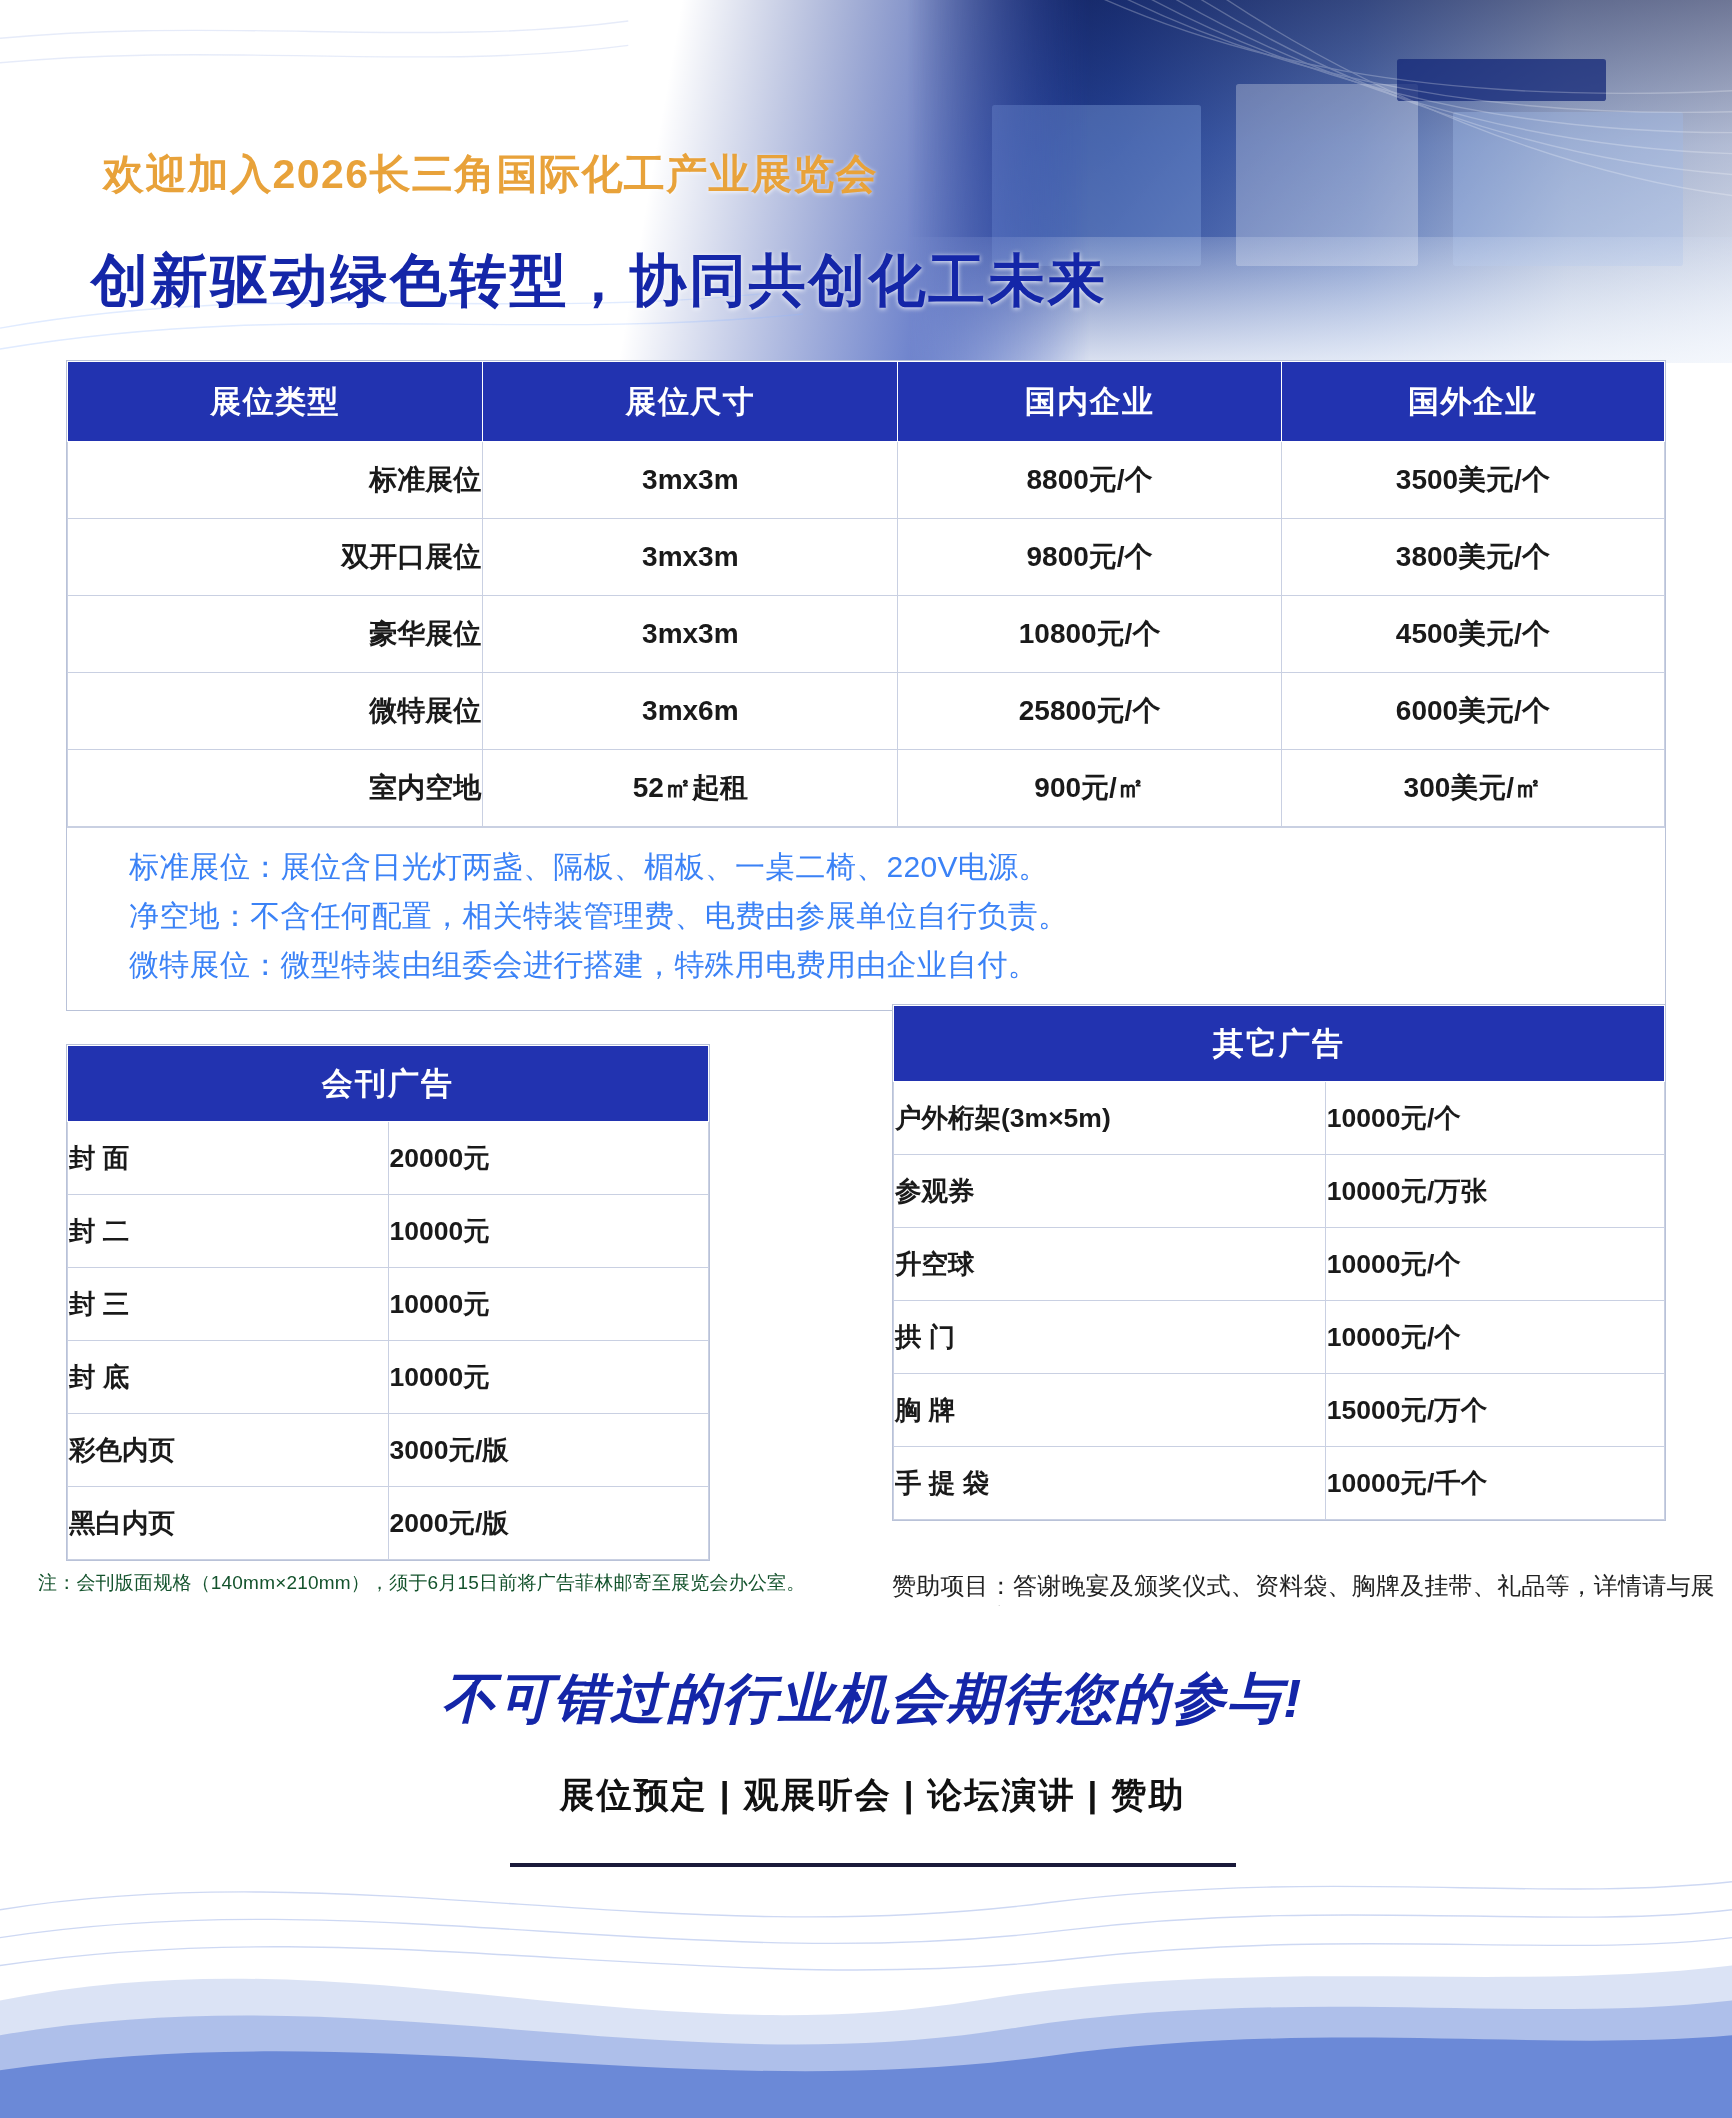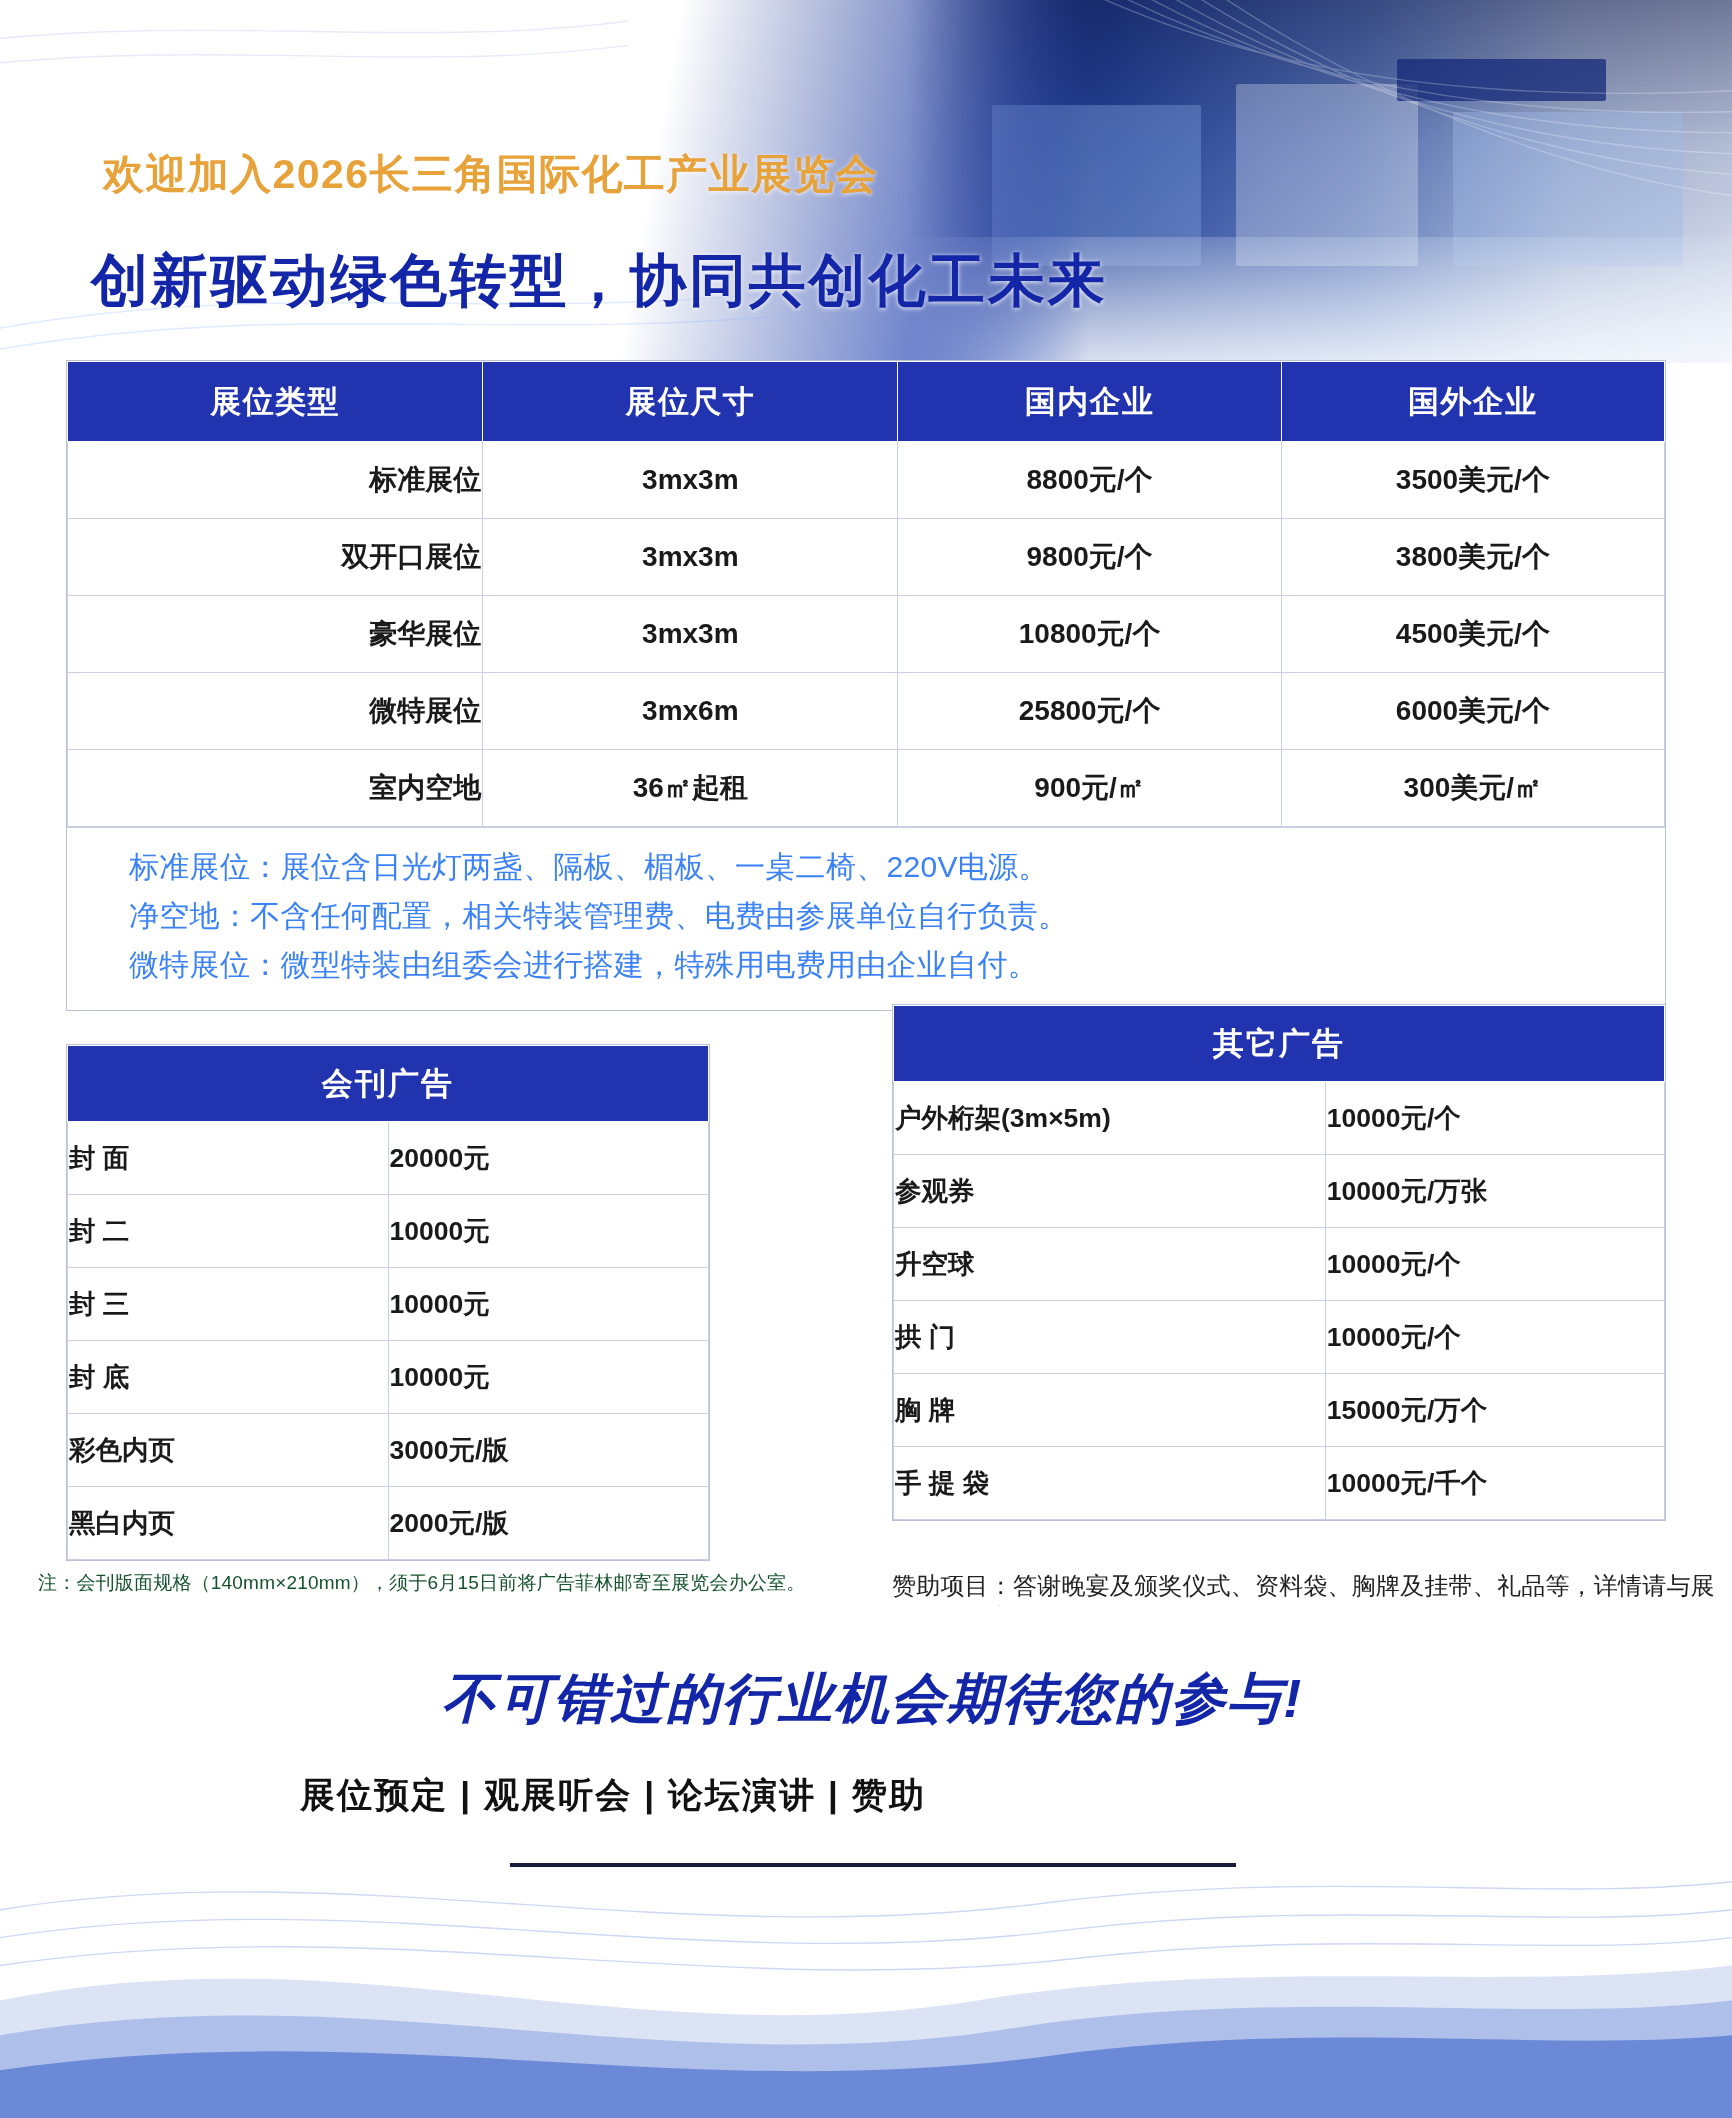--- a/index.html
+++ b/index.html
@@ -204,21 +204,21 @@
     font-weight: bold;
     color: #1426a8;
     letter-spacing: 2.1px;
     font-style: italic;
     white-space: nowrap;
   }
   .subline {
     position: absolute;
     left: 300px; top: 1772px;
     width: 1145px;
-    text-align: left;
+    text-align: center;
     font-size: 35px;
     font-weight: bold;
     color: #111;
     letter-spacing: 2.1px;
     white-space: nowrap;
   }
   .hr-line {
     position: absolute;
     left: 510px; top: 1863px;
     width: 726px;
@@ -298,21 +298,21 @@
         <td>4500美元/个</td>
       </tr>
       <tr>
         <td>微特展位</td>
         <td>3mx6m</td>
         <td>25800元/个</td>
         <td>6000美元/个</td>
       </tr>
       <tr>
         <td>室内空地</td>
-        <td>36㎡起租</td>
+        <td>52㎡起租</td>
         <td>900元/㎡</td>
         <td>300美元/㎡</td>
       </tr>
     </tbody>
   </table>
   <div class="booth-notes">
     <div>标准展位：展位含日光灯两盏、隔板、楣板、一桌二椅、220V电源。</div>
     <div>净空地：不含任何配置，相关特装管理费、电费由参展单位自行负责。</div>
     <div>微特展位：微型特装由组委会进行搭建，特殊用电费用由企业自付。</div>
   </div>

